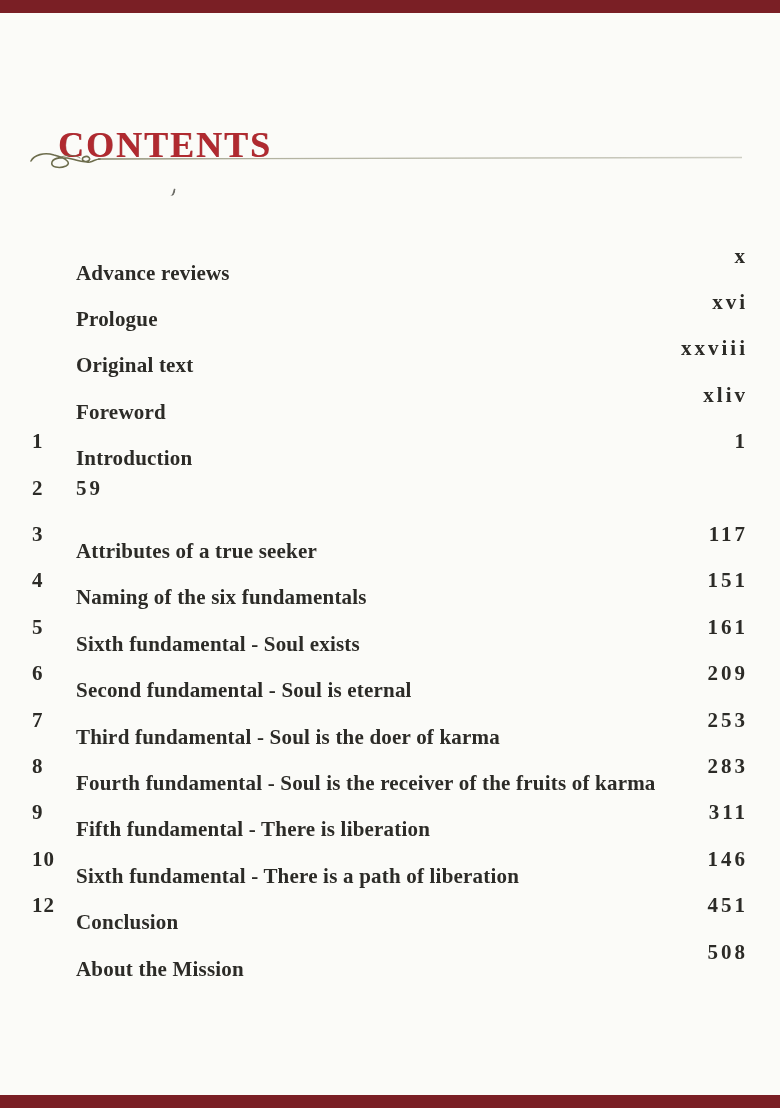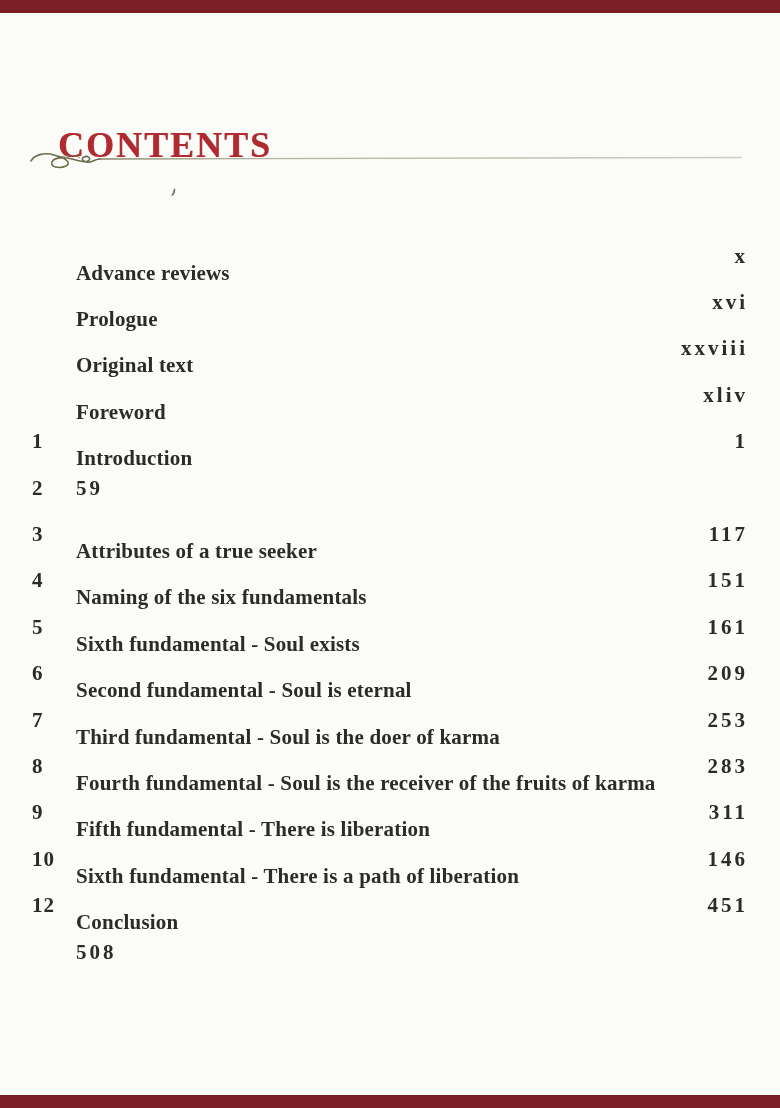--- a/index.html
+++ b/index.html
@@ -181,19 +181,20 @@
 
 
     <div class="toc-row">
       <span class="toc-num">12</span>
       <span class="toc-label">Conclusion</span>
       <span class="toc-page">451</span>
     </div>
 
     <div class="toc-row">
       <span class="toc-num"></span>
+      <span class="toc-label">About the Mission</span>
       <span class="toc-page">508</span>
     </div>
   </div>
 
   <div class="edge-bar bottom"></div>
 
 </div>
 
 </body></html>

